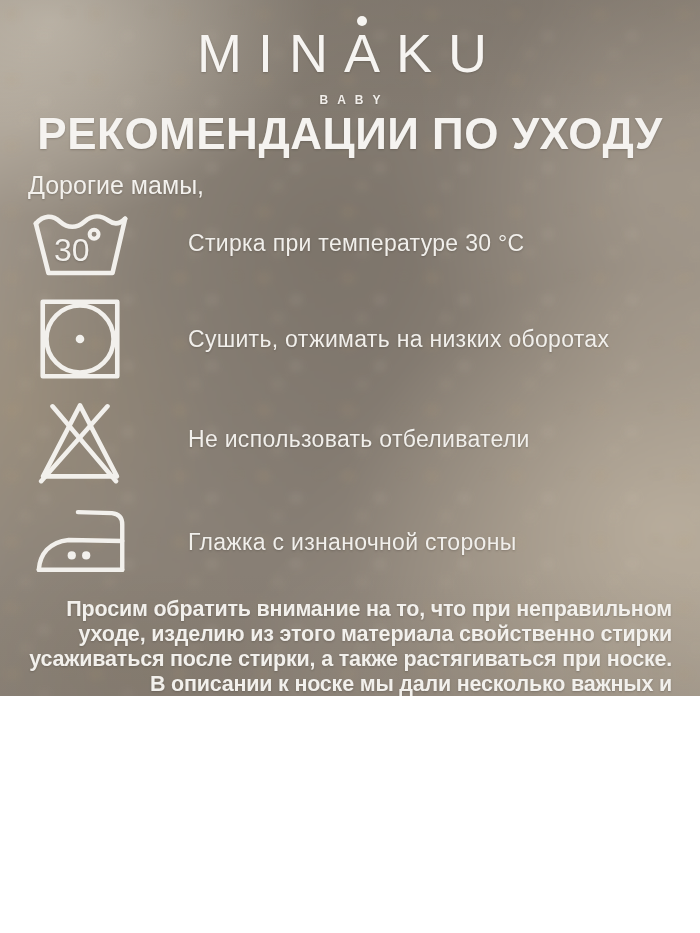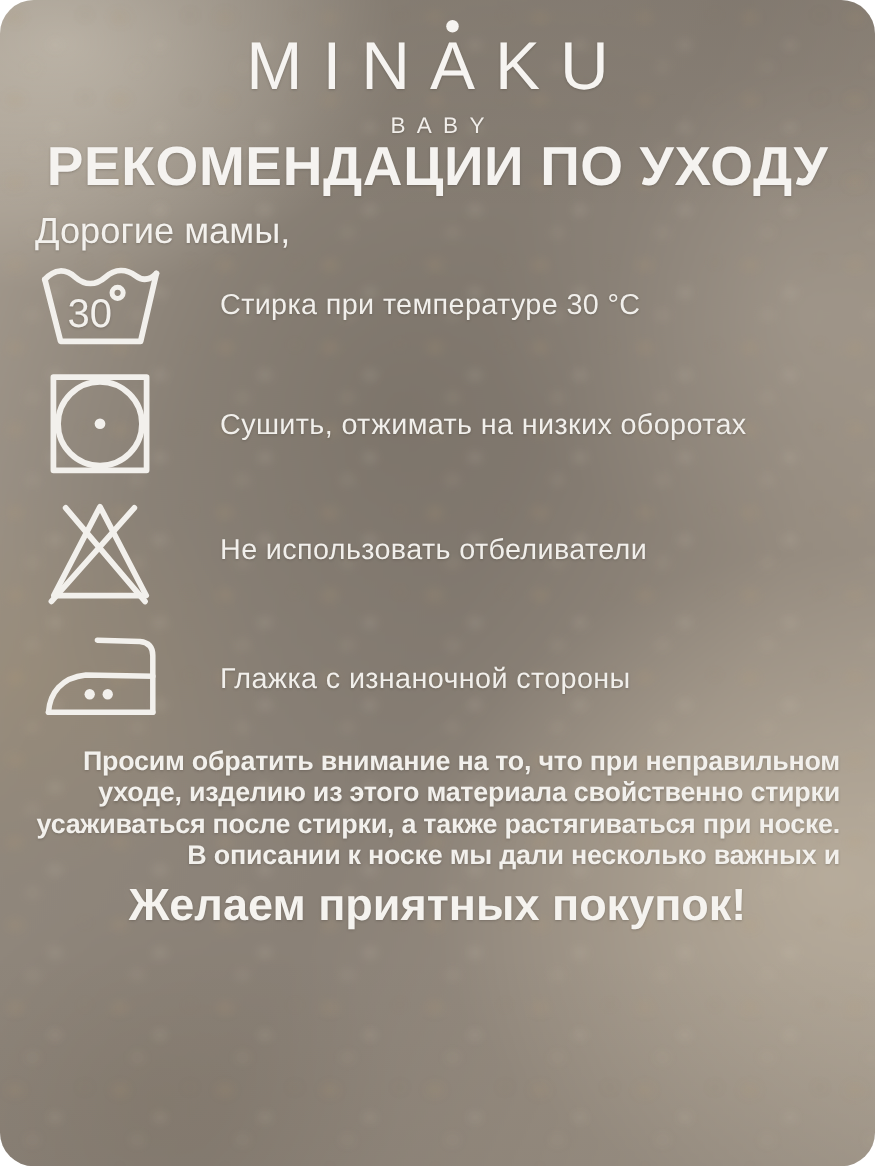--- a/index.html
+++ b/index.html
@@ -1,22 +1,21 @@
 <!DOCTYPE html>
 <html><head>
 <meta charset="utf-8">
 <style>
   html,body{margin:0;padding:0;}
   body{font-family:"Liberation Sans","DejaVu Sans",sans-serif;}
   .page{
     position:relative;
-    width:700px;height:933px;
+    width:700px;height:696px;
     overflow:hidden;
     color:#f2efeb;
-    border-radius:27px;
   }
   
   .bg{
     position:absolute;inset:-24px;
     background:
       radial-gradient(430px 320px at 10% 6%, rgba(236,229,215,0.50), rgba(236,229,215,0) 62%),
       radial-gradient(520px 420px at 92% 74%, rgba(219,206,184,0.42), rgba(219,206,184,0) 62%),
       radial-gradient(400px 300px at 90% 28%, rgba(203,193,178,0.22), transparent 65%),
       radial-gradient(320px 260px at 6% 58%, rgba(173,150,110,0.20), transparent 62%),
       radial-gradient(300px 240px at 20% 92%, rgba(120,108,92,0.25), transparent 65%),
@@ -47,39 +46,39 @@
     font-size:54px;line-height:1;font-weight:400;
     letter-spacing:16px;color:#f6f4f1;white-space:nowrap;
   }
   .logo-dot{
     position:absolute;top:-10px;left:calc(50% + 12px);
     width:10px;height:10px;border-radius:50%;background:#f6f4f1;
     transform:translateX(-50%);
   }
   .brand-sub{
     margin-top:11px;text-align:center;
-    font-size:18px;line-height:18px;letter-spacing:9px;text-indent:9px;
-    color:#f1eeea;font-weight:400;
+    font-size:12px;line-height:18px;letter-spacing:9px;text-indent:9px;
+    color:#f1eeea;font-weight:700;
   }
   .title{
     margin-top:5px;text-align:center;
     font-size:44px;line-height:40px;font-weight:700;letter-spacing:0.5px;
     color:#f5f3f0;white-space:nowrap;
   }
   .greeting{
     margin-top:15px;
-    font-size:29px;line-height:32px;font-weight:500;color:#f3f1ed;
+    font-size:25px;line-height:32px;font-weight:500;color:#f3f1ed;
   }
   .paragraph{margin-top:10px;}
   .paragraph .line{
     font-size:21.5px;line-height:27px;font-weight:400;
     white-space:nowrap;color:#efede8;
   }
   .care-list{margin-top:7px;}
-  .care-item{display:flex;align-items:center;}
+  .care-item{display:flex;align-items:center;gap:12px;}
   .icon-cell{width:104px;flex:0 0 104px;display:flex;justify-content:center;}
   .care-label{
     margin-left:44px;font-size:23px;font-weight:400;letter-spacing:0.3px;
     color:#f1efeb;white-space:nowrap;
   }
   .mb1{margin-bottom:20px;} .mb2{margin-bottom:14px;} .mb3{margin-bottom:24px;}
   .care-icon{display:block;}
   .care-icon *{vector-effect:non-scaling-stroke;}
   .note{margin-top:21px;text-align:right;}
   .note .line{

